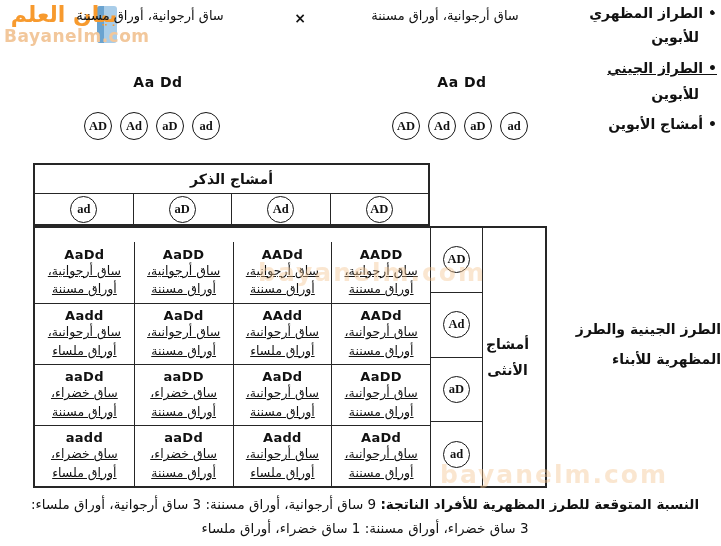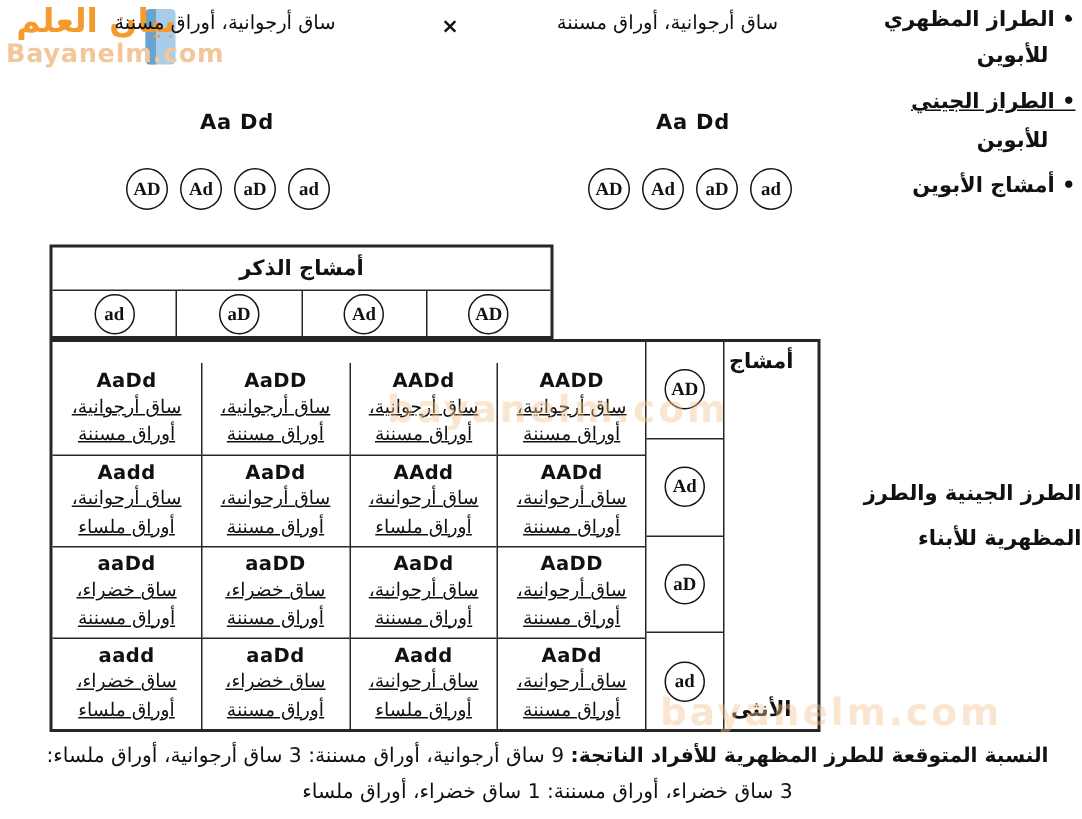--- a/index.html
+++ b/index.html
@@ -28,21 +28,21 @@
   .cross { position:absolute; top:10px; left:288px; width:24px; text-align:center;
            font-size:14px; font-weight:bold; z-index:2; }
   .genotype { position:absolute; top:74px; width:100px; text-align:center;
               font-weight:bold; font-size:14px; z-index:2; letter-spacing:0.5px; }
   .gamete-row { position:absolute; top:112px; display:flex; gap:8px; z-index:2; }
   .circle { width:28px; height:28px; border:1.6px solid #151515; border-radius:50%;
             display:flex; align-items:center; justify-content:center;
             font-weight:bold; font-size:12.5px; background:#fff; letter-spacing:0;font-family:Liberation Serif, serif; }
 
   
-  .male-band { position:absolute; left:33px; top:163px; width:336px; height:63px;
+  .male-band { position:absolute; left:33px; top:163px; width:397px; height:63px;
                border:2px solid #262626; display:flex; flex-direction:column; background:#fff; z-index:1; }
   .male-title { height:29px; border-bottom:1.6px solid #262626; display:flex;
                 align-items:center; justify-content:center; font-weight:bold; font-size:14px; direction:rtl; }
   .male-cells { flex:1; display:flex; }
   .gcell { flex:1; display:flex; align-items:center; justify-content:center; }
   .male-cells .gcell + .gcell { border-left:1.6px solid #262626; }
   .gcell .circle { width:27px; height:27px; }
 
   
   .punnett-band { position:absolute; left:33px; top:226px; width:514px; height:262px;
@@ -50,21 +50,21 @@
   .pgrid { width:395px; display:grid; grid-template-columns:repeat(4,1fr); grid-template-rows:repeat(4,1fr);margin-top:14px; }
   .pcell { display:flex; flex-direction:column; align-items:center; justify-content:center;
            text-align:center; direction:rtl; padding:2px 1px; }
   .pcell:not(:nth-child(4n+1)) { border-left:1.6px solid #262626; }
   .pcell:nth-child(n+5) { border-top:1.6px solid #262626; }
   .pcell b { font-size:13px; direction:ltr; letter-spacing:0.3px; }
   .pcell .ph { font-size:12.5px; line-height:1.45;text-decoration:underline; }
   .fem-circles { width:52px; border-left:1.6px solid #262626; display:flex; flex-direction:column; }
   .fem-circles .gcell + .gcell { border-top:1.6px solid #262626; }
   .fem-label { width:50px; border-left:1.6px solid #262626; display:flex; flex-direction:column;
-               align-items:center; justify-content:space-between; font-weight:bold; font-size:14px;
+               align-items:center; justify-content:center; font-weight:bold; font-size:14px;
                direction:rtl; line-height:26px; }
 
   
   .offspring-label { position:absolute; left:560px; top:314px; width:161px; 
                      font-weight:bold; font-size:14px; direction:rtl; line-height:30px; z-index:2; }
 
   
   .caption { position:absolute; left:26px; top:492px; width:678px; direction:rtl; text-align:center;
              font-size:13.5px; line-height:24px; z-index:2; }
 </style>

